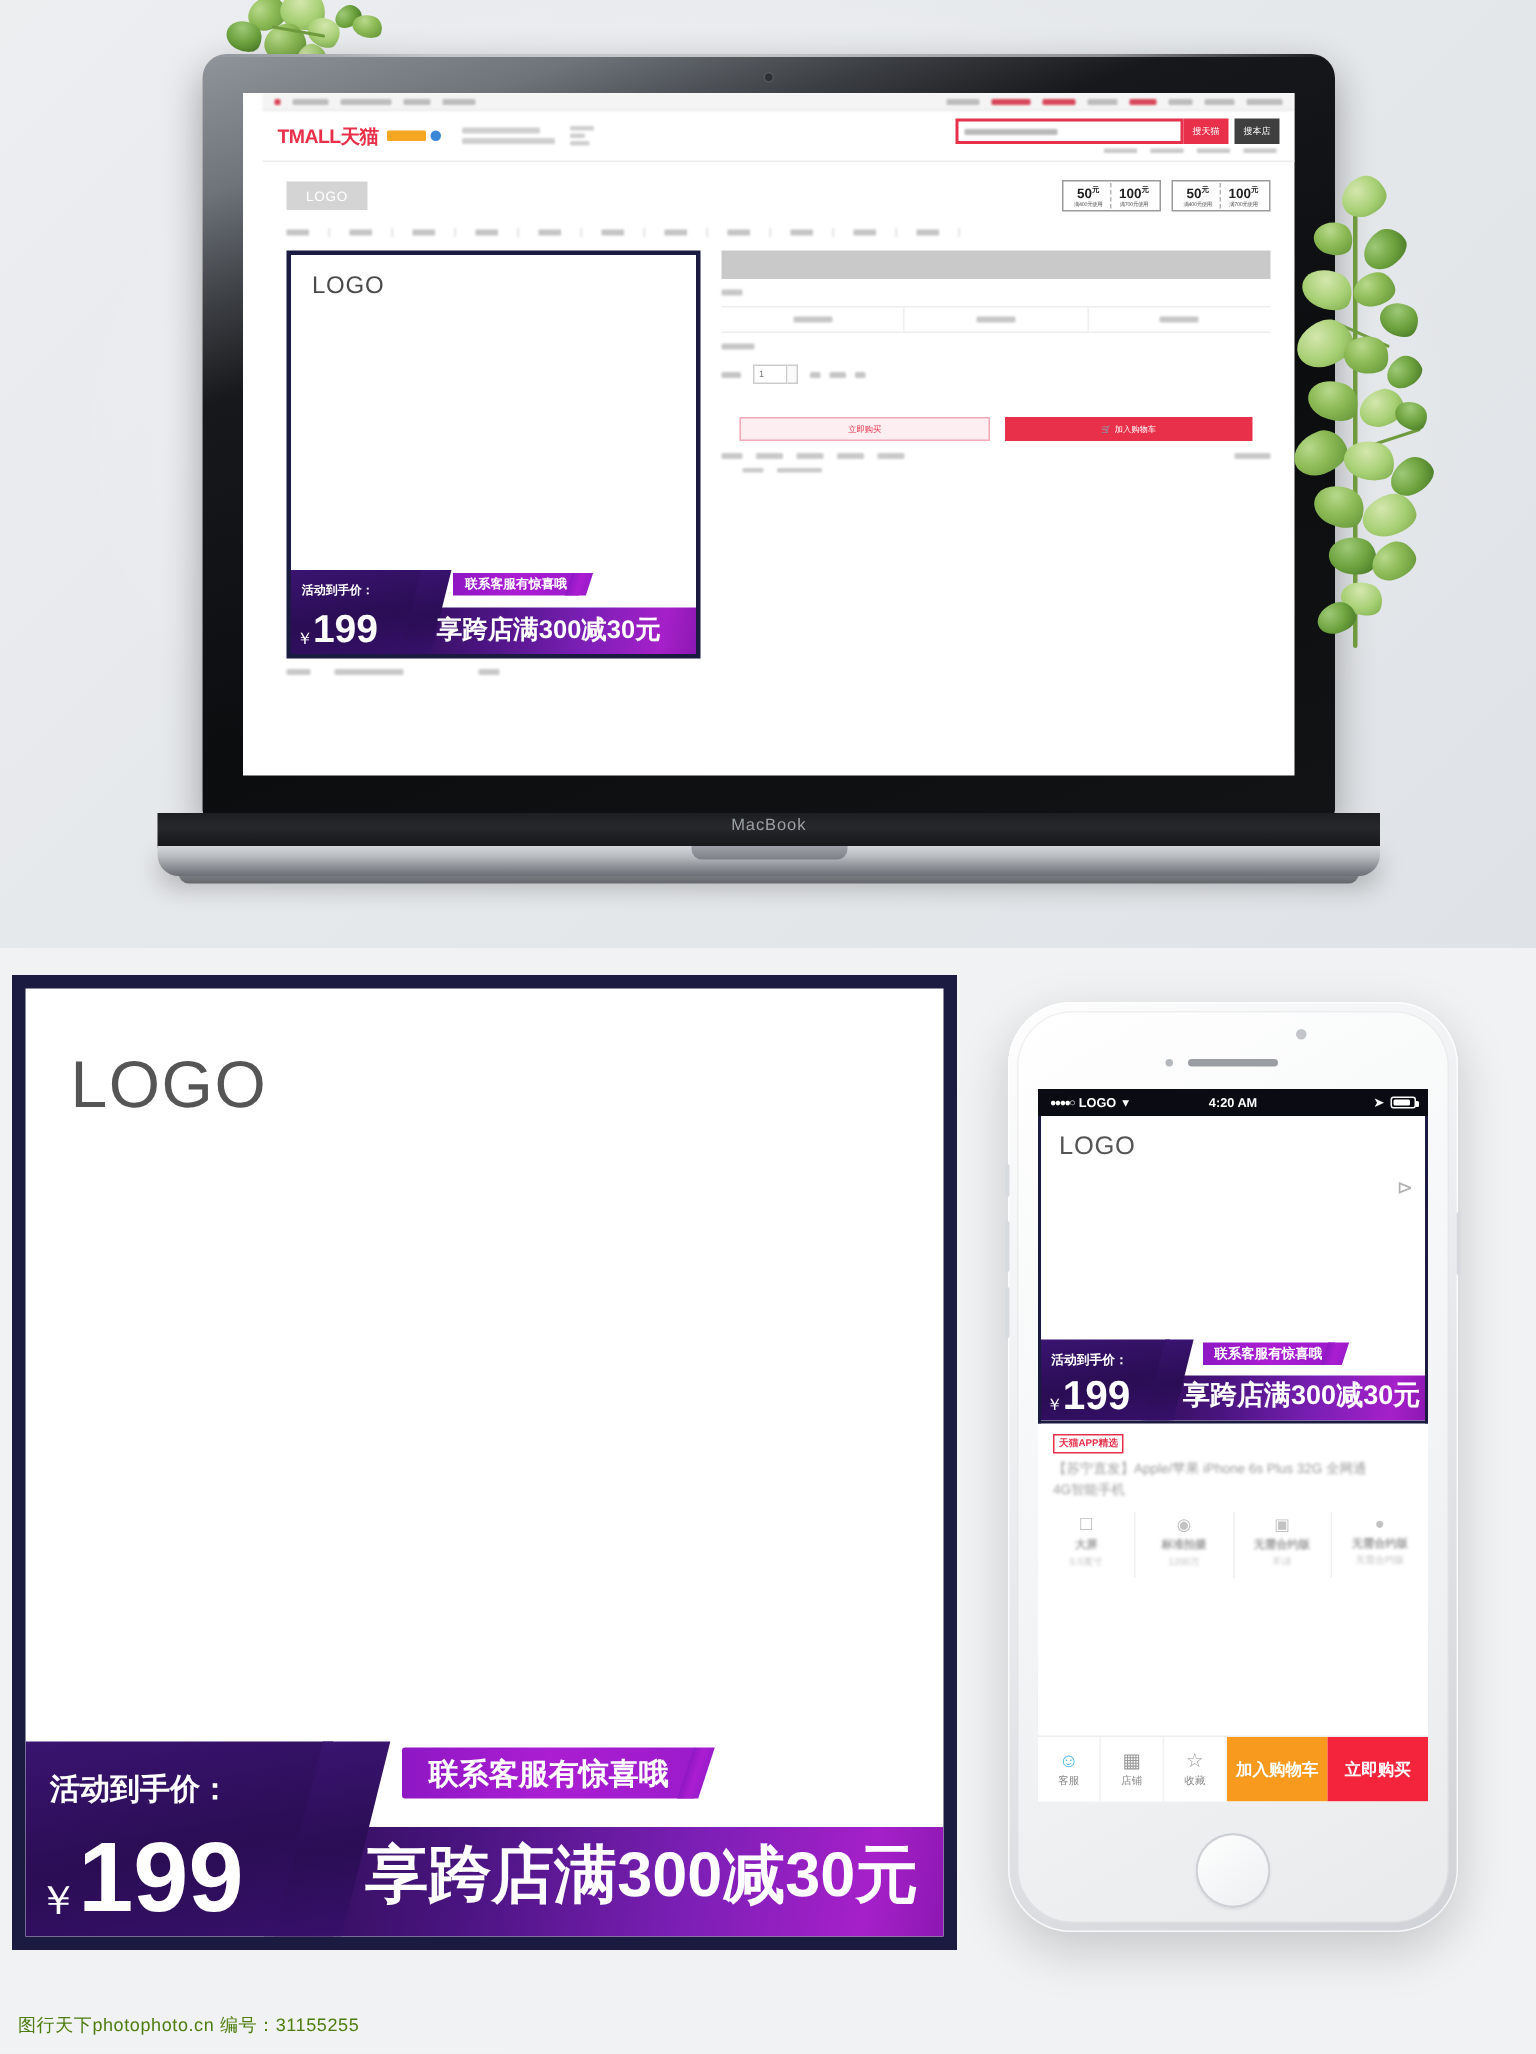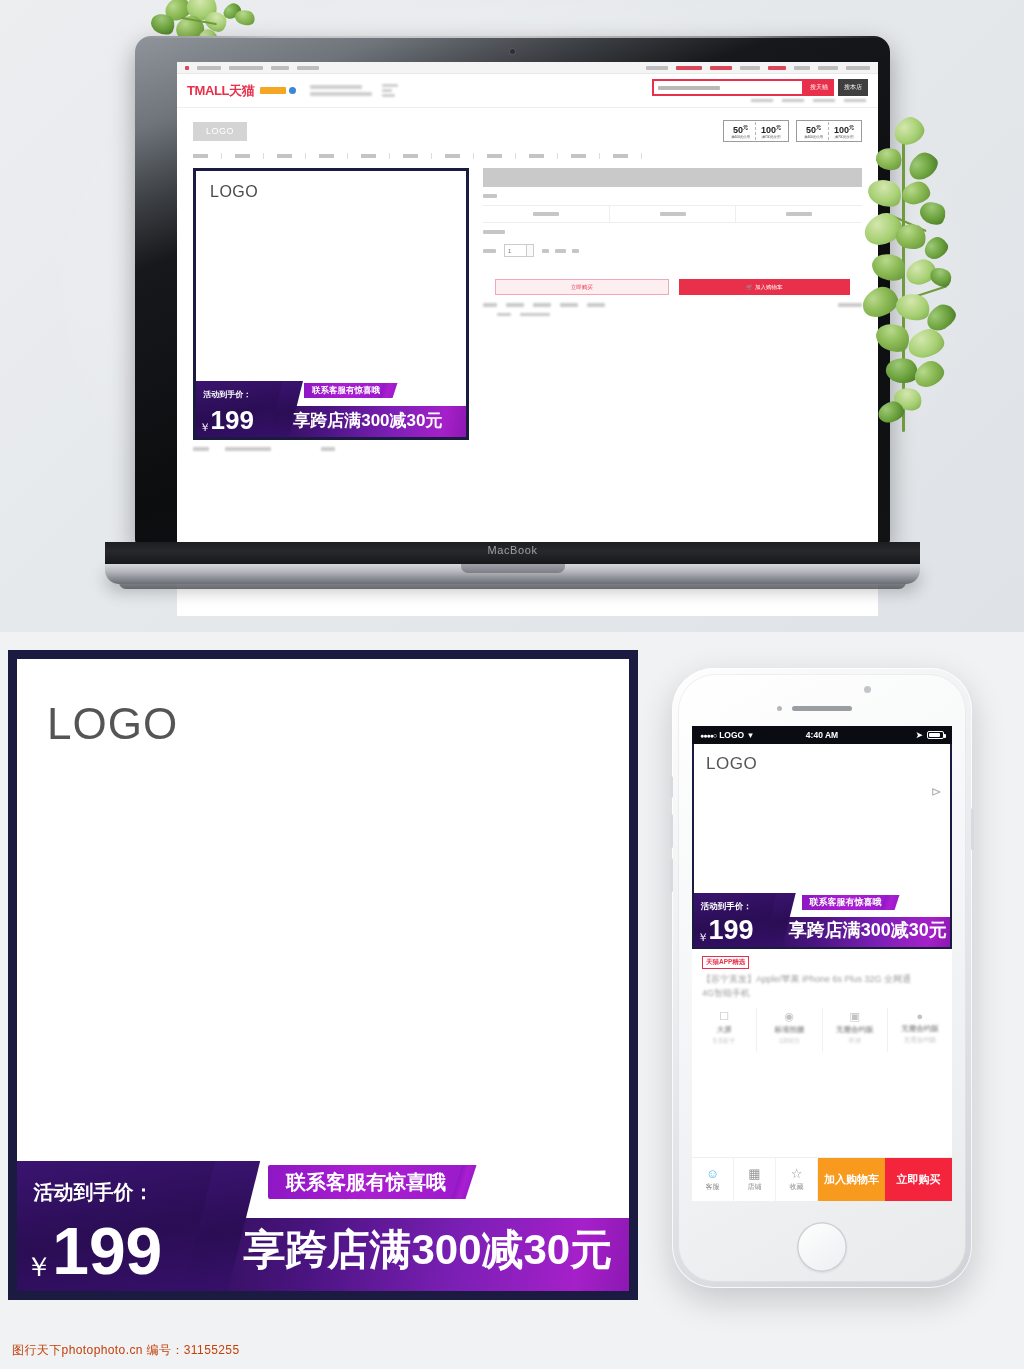--- a/index.html
+++ b/index.html
@@ -42,22 +42,22 @@
     box-shadow:0 10px 26px rgba(0,0,0,.33);
   }
   .lid::after{
     content:""; position:absolute; left:0; right:0; top:0; height:2px;
     background:linear-gradient(90deg,rgba(255,255,255,0) 0%,rgba(255,255,255,.55) 20%,rgba(255,255,255,.65) 50%,rgba(255,255,255,.5) 80%,rgba(255,255,255,0) 100%);
     border-radius:16px 16px 0 0;
   }
   .camera{ position:absolute; left:50%; top:13px; width:5px;height:5px;margin-left:-2.5px;
     border-radius:50%; background:#2d3034; box-shadow:0 0 0 1px rgba(255,255,255,.07); }
   .screen{
-    position:absolute; left:42px; top:26px; width:701px; height:554px;
-    background:#ffffff; overflow:hidden;
+    position:absolute; left:27px; top:26px; width:701px; height:455px;
+    background:#ffffff; overflow:hidden;padding-left:13px;
   }
   .hinge{
     position:absolute; left:0; top:506px; width:815px; height:26px;
     background:linear-gradient(180deg,#1c1e21 0%,#26282c 35%,#141517 100%);
     border-radius:0 0 4px 4px;
   }
   .mbtext{
     position:absolute; left:0; top:508px; width:815px; text-align:center;
     font-size:11px; letter-spacing:.6px; color:#9aa0a6;
     font-family:"Liberation Sans",sans-serif;
@@ -334,21 +334,21 @@
   .pbar .ic.cs .g{ color:#4db8e8; }
   .pbar .ic .t{ font-size:7px; color:#8a8a8a; margin-top:2px;}
   .pbar .act{
     flex:1; display:flex; align-items:center; justify-content:center;
     color:#fff; font-size:11px; font-weight:bold;
   }
   .pbar .cart{ background:#f79a1e; }
   .pbar .buy{ background:#f5243d; }
 
   .watermark{
-    position:absolute; left:12px; bottom:10px; font-size:12px; color:#c2410c;
+    position:absolute; left:12px; bottom:10px; font-size:12px; color:#4d7c0f;
     letter-spacing:.4px;
   }
 </style>
 </head>
 <body>
 
 <div class="scene-top">
   <div class="bg-vign"></div>
 
   <div class="leafgroup" style="left:143px;top:-4px;width:120px;height:58px;">
@@ -633,21 +633,21 @@
     <div class="pbtn" style="left:-2px;top:146px;width:3px;height:34px;"></div>
     <div class="pbtn" style="left:-2px;top:190px;width:3px;height:34px;"></div>
     <div class="pbtn" style="right:-2px;top:140px;width:3px;height:42px;"></div>
 
     <div class="pscreen">
 
       <div class="pstatus">
         <span class="dots">●●●●○</span>
         <span>LOGO</span>
         <span style="margin-left:4px;font-size:9px;">▾</span>
-        <span class="mid">4:40 AM</span>
+        <span class="mid">4:20 AM</span>
         <span class="right">
           <span style="font-size:9px;">➤</span>
           <span class="batt">
               <i></i>
             </span>
         </span>
       </div>
 
       <div class="pimg">
         <div class="pl-logo">LOGO</div>

